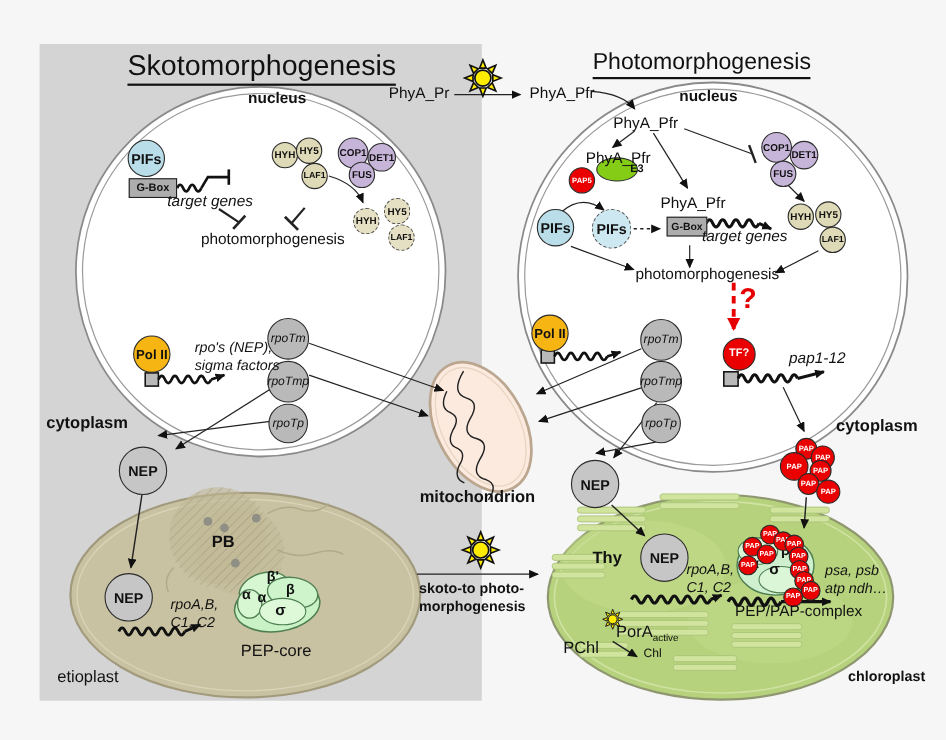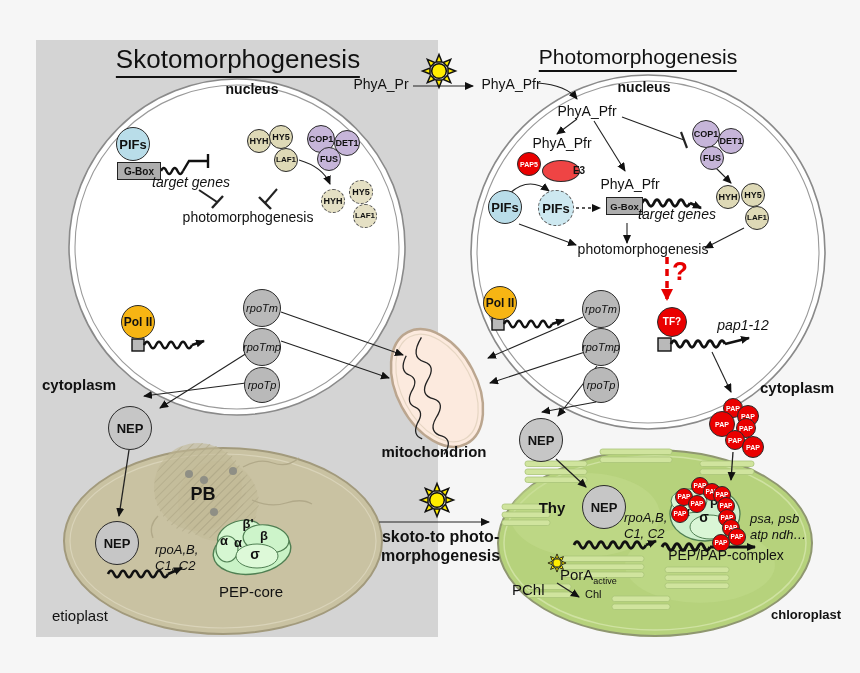--- a/index.html
+++ b/index.html
@@ -198,21 +198,21 @@
     <div class="node" style="left: 321px; top: 189px; width: 24px; height: 24px; background: rgb(229, 224, 196); border: 1.6px dashed rgb(85, 85, 85); font-size: 9px; color: rgb(17, 17, 17);">HYH</div>
     <div class="node" style="left: 349px; top: 180px; width: 24px; height: 24px; background: rgb(229, 224, 196); border: 1.6px dashed rgb(85, 85, 85); font-size: 9px; color: rgb(17, 17, 17);">HY5</div>
     <div class="node" style="left: 353px; top: 204px; width: 24px; height: 24px; background: rgb(229, 224, 196); border: 1.6px dashed rgb(85, 85, 85); font-size: 8px; color: rgb(17, 17, 17);">LAF1</div>
     <div class="node" style="left: 121px; top: 305px; width: 34px; height: 34px; background: rgb(247, 181, 19); border: 1.6px solid rgb(43, 43, 43); font-size: 12px; color: rgb(17, 17, 17);">Pol II</div>
     <div class="node" style="left: 243px; top: 289px; width: 38px; height: 38px; background: rgb(185, 185, 185); border: 1.6px solid rgb(43, 43, 43); font-size: 11px; color: rgb(17, 17, 17); font-style: italic; font-weight: normal;">rpoTm</div>
     <div class="node" style="left: 243px; top: 328px; width: 38px; height: 38px; background: rgb(185, 185, 185); border: 1.6px solid rgb(43, 43, 43); font-size: 11px; color: rgb(17, 17, 17); font-style: italic; font-weight: normal;">rpoTmp</div>
     <div class="node" style="left: 244px; top: 367px; width: 36px; height: 36px; background: rgb(185, 185, 185); border: 1.6px solid rgb(43, 43, 43); font-size: 11px; color: rgb(17, 17, 17); font-style: italic; font-weight: normal;">rpoTp</div>
     <div class="node" style="left: 108px; top: 406px; width: 44px; height: 44px; background: rgb(198, 198, 198); border: 1.6px solid rgb(43, 43, 43); font-size: 13px; color: rgb(17, 17, 17);">NEP</div>
     <div class="node" style="left: 95px; top: 521px; width: 44px; height: 44px; background: rgb(198, 198, 198); border: 1.6px solid rgb(43, 43, 43); font-size: 13px; color: rgb(17, 17, 17);">NEP</div>
     <div class="node" style="left: 517px; top: 152px; width: 24px; height: 24px; background: rgb(234, 0, 0); border: 1.6px solid rgb(43, 43, 43); font-size: 7px; color: rgb(255, 255, 255);">PAP5</div>
-    <div class="node" style="left: 542px; top: 160px; width: 22px; height: 22px; background: #ef4444; border: 1.6px solid rgb(43, 43, 43); font-size: 10px; color: rgb(17, 17, 17); padding-left: 36px;">E3</div>
+    <div class="node" style="left: 542px; top: 143px; width: 22px; height: 22px; background: #84cc16; border: 1.6px solid rgb(43, 43, 43); font-size: 10px; color: rgb(17, 17, 17); padding-left: 36px;">E3</div>
     <div class="node" style="left: 488px; top: 190px; width: 34px; height: 34px; background: rgb(185, 221, 233); border: 1.6px solid rgb(43, 43, 43); font-size: 13px; color: rgb(17, 17, 17);">PIFs</div>
     <div class="node" style="left: 538px; top: 190px; width: 36px; height: 36px; background: rgb(205, 232, 240); border: 1.6px dashed rgb(85, 85, 85); font-size: 13px; color: rgb(17, 17, 17);">PIFs</div>
     <div class="node" style="left: 692px; top: 120px; width: 28px; height: 28px; background: rgb(198, 181, 217); border: 1.6px solid rgb(43, 43, 43); font-size: 9px; color: rgb(17, 17, 17);">COP1</div>
     <div class="node" style="left: 718px; top: 128px; width: 26px; height: 26px; background: rgb(198, 181, 217); border: 1.6px solid rgb(43, 43, 43); font-size: 9px; color: rgb(17, 17, 17);">DET1</div>
     <div class="node" style="left: 700px; top: 146px; width: 24px; height: 24px; background: rgb(198, 181, 217); border: 1.6px solid rgb(43, 43, 43); font-size: 9px; color: rgb(17, 17, 17);">FUS</div>
     <div class="node" style="left: 716px; top: 185px; width: 24px; height: 24px; background: rgb(222, 217, 182); border: 1.6px solid rgb(43, 43, 43); font-size: 9px; color: rgb(17, 17, 17);">HYH</div>
     <div class="node" style="left: 741px; top: 183px; width: 24px; height: 24px; background: rgb(222, 217, 182); border: 1.6px solid rgb(43, 43, 43); font-size: 9px; color: rgb(17, 17, 17);">HY5</div>
     <div class="node" style="left: 745px; top: 206px; width: 24px; height: 24px; background: rgb(222, 217, 182); border: 1.6px solid rgb(43, 43, 43); font-size: 8px; color: rgb(17, 17, 17);">LAF1</div>
     <div class="node" style="left: 483px; top: 286px; width: 34px; height: 34px; background: rgb(247, 181, 19); border: 1.6px solid rgb(43, 43, 43); font-size: 12px; color: rgb(17, 17, 17);">Pol II</div>
     <div class="node" style="left: 582px; top: 290px; width: 38px; height: 38px; background: rgb(185, 185, 185); border: 1.6px solid rgb(43, 43, 43); font-size: 11px; color: rgb(17, 17, 17); font-style: italic; font-weight: normal;">rpoTm</div>
@@ -244,28 +244,30 @@
     <div class="lbl center uline" style="left: 638px; top: 44px; font-size: 21px;">Photomorphogenesis</div>
     <div class="lbl center" style="left: 252px; top: 81px; font-size: 14px; font-weight: bold;">nucleus</div>
     <div class="lbl center" style="left: 644px; top: 79px; font-size: 14px; font-weight: bold;">nucleus</div>
     <div class="lbl center" style="left: 381px; top: 76px; font-size: 14px;">PhyA_Pr</div>
     <div class="lbl center" style="left: 511px; top: 76px; font-size: 14px;">PhyA_Pfr</div>
     <div class="lbl center" style="left: 587px; top: 103px; font-size: 14px;">PhyA_Pfr</div>
     <div class="lbl center" style="left: 562px; top: 135px; font-size: 14px;">PhyA_Pfr</div>
     <div class="lbl center" style="left: 630px; top: 176px; font-size: 14px;">PhyA_Pfr</div>
     <div class="lbl center" style="left: 191px; top: 174px; font-size: 14px; font-style: italic;">target genes</div>
     <div class="lbl center" style="left: 248px; top: 209px; font-size: 14px;">photomorphogenesis</div>
+    <div class="lbl" style="left: 177px; top: 308px; font-size: 13px; font-style: italic;">rpo's (NEP),
+sigma factors</div>
     <div class="lbl" style="left: 42px; top: 376px; font-size: 15px; font-weight: bold;">cytoplasm</div>
-    <div class="lbl center" style="left: 203px; top: 484px; font-size: 18px; font-weight: bold;">PB</div>
+    <div class="lbl center" style="left: 203px; top: 484px; font-size: 15px; font-weight: bold;">PB</div>
     <div class="lbl" style="left: 155px; top: 542px; font-size: 13px; font-style: italic;">rpoA,B,
 C1, C2</div>
     <div class="lbl center" style="left: 251px; top: 583px; font-size: 15px;">PEP-core</div>
     <div class="lbl" style="left: 52px; top: 607px; font-size: 15px; font-weight: normal;">etioplast</div>
     <div class="lbl center" style="left: 434px; top: 443px; font-size: 15px; font-weight: bold;">mitochondrion</div>
-    <div class="lbl" style="left: 381px; top: 527px; font-size: 16px; font-weight: bold; text-align: center;">skoto-to photo-
+    <div class="lbl" style="left: 381px; top: 527px; font-size: 13px; font-weight: bold;">skoto-to photo-
 morphogenesis</div>
     <div class="lbl center" style="left: 677px; top: 206px; font-size: 14px; font-style: italic;">target genes</div>
     <div class="lbl center" style="left: 643px; top: 241px; font-size: 14px;">photomorphogenesis</div>
     <div class="lbl" style="left: 672px; top: 256px; font-size: 26px; font-weight: bold; color: rgb(230, 0, 0);">?</div>
     <div class="lbl center" style="left: 743px; top: 317px; font-size: 14px; font-style: italic;">pap1-12</div>
     <div class="lbl" style="left: 760px; top: 379px; font-size: 15px; font-weight: bold;">cytoplasm</div>
     <div class="lbl center" style="left: 552px; top: 499px; font-size: 15px; font-weight: bold;">Thy</div>
     <div class="lbl" style="left: 624px; top: 510px; font-size: 13px; font-style: italic;">rpoA,B,
 C1, C2</div>
     <div class="lbl" style="left: 750px; top: 511px; font-size: 13px; font-style: italic;">psa, psb

